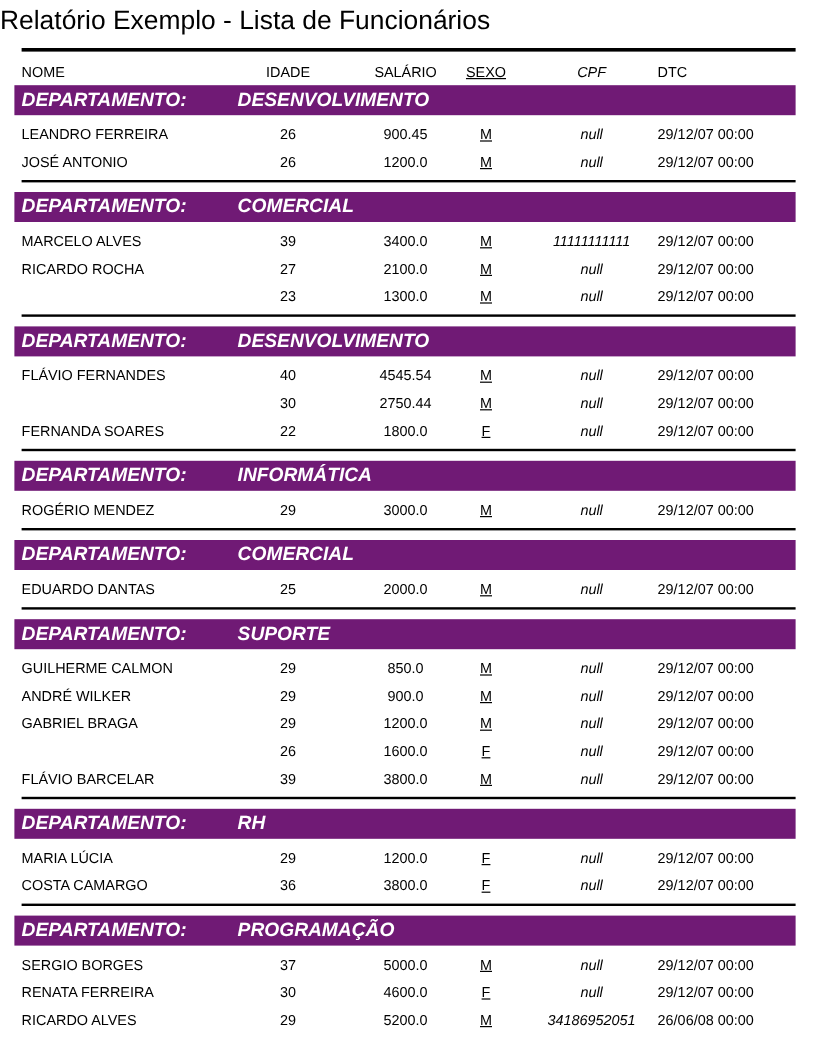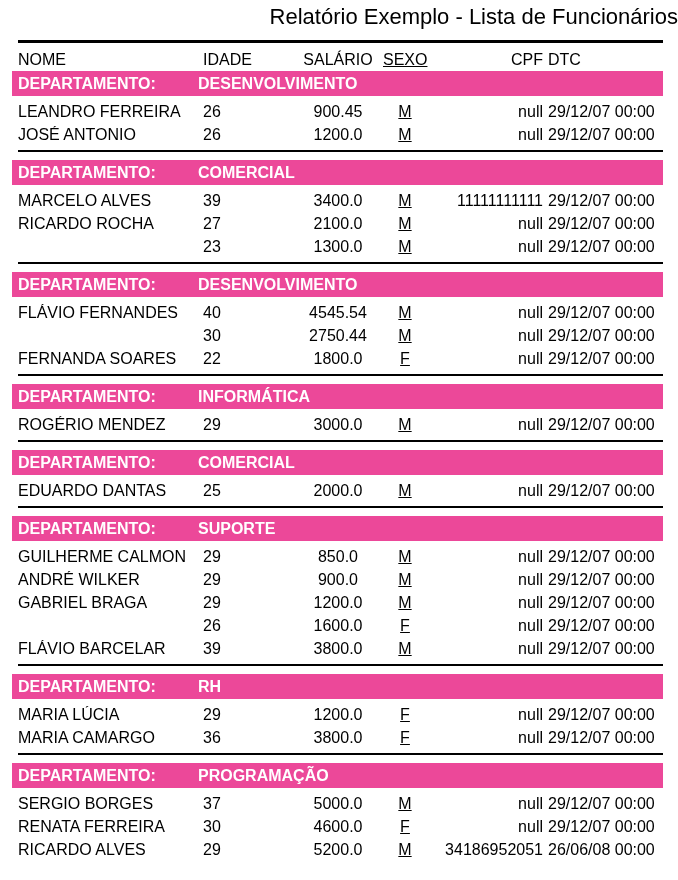--- a/index.html
+++ b/index.html
@@ -14,59 +14,60 @@
     background: #ffffff;
     overflow: hidden;
     font-family: "Liberation Sans", sans-serif;
     color: #000000;
     -webkit-font-smoothing: antialiased;
   }
   .title {
     padding-top: 4px;
     font-size: 22px;
     line-height: 26px;
-    text-align: right;
+    text-align: left;
     color: #000000;
   }
   .title-rule {
     height: 3px;
     background: #000000;
     margin: 10px 15px 0 18px;
   }
   
   .grid {
     display: grid;
     grid-template-columns: 185px 74px 16px 90px 44px 16px 100px 5px 1fr;
     align-items: center;
     padding: 0 15px 0 18px;
-    font-size: 16px;
+    font-size: 12px;
     white-space: nowrap;
   }
   .c-name  { grid-column: 1; text-align: left; overflow: hidden; }
-  .c-idade { grid-column: 2; }
+  .c-idade { grid-column: 2; text-align: center; }
   .c-sal   { grid-column: 4; text-align: center; }
   .c-sexo  { grid-column: 5; text-align: center; text-decoration: underline; }
-  .c-cpf   { grid-column: 7; text-align: right; }
+  .c-cpf   { grid-column: 7; text-align: center; font-style: italic; }
   .c-dtc   { grid-column: 9; text-align: left; }
   .col-header {
     margin-top: 5px;
     height: 23px;
   }
   .dept-bar {
     height: 25px;
     margin: 0 15px 0 12px;
-    background: #ec4899;
+    background: #701a75;
     color: #ffffff;
     display: flex;
     align-items: center;
     padding-left: 6px;
     font-size: 16px;
     font-weight: bold;
     white-space: nowrap;
     overflow: hidden;
+    font-style: italic;
   }
   .dept-label { display: inline-block; width: 180px; flex: 0 0 180px; }
   .dept-name  { display: inline-block; }
   .rows { padding: 4px 0; }
   .row { height: 23px; }
   .section-rule {
     height: 2px;
     background: #000000;
     margin: 0 15px 8px 18px;
   }
@@ -286,21 +287,21 @@
   <div class="grid row">
     <span class="c-name">MARIA LÚCIA</span>
     <span class="c-idade">29</span>
     <span class="c-sal">1200.0</span>
     <span class="c-sexo">F</span>
     <span class="c-cpf">null</span>
     <span class="c-dtc">29/12/07 00:00</span>
   </div>
 
   <div class="grid row">
-    <span class="c-name">MARIA CAMARGO</span>
+    <span class="c-name">COSTA CAMARGO</span>
     <span class="c-idade">36</span>
     <span class="c-sal">3800.0</span>
     <span class="c-sexo">F</span>
     <span class="c-cpf">null</span>
     <span class="c-dtc">29/12/07 00:00</span>
   </div>
 </div>
     <div class="section-rule"></div>
   </section>
 

